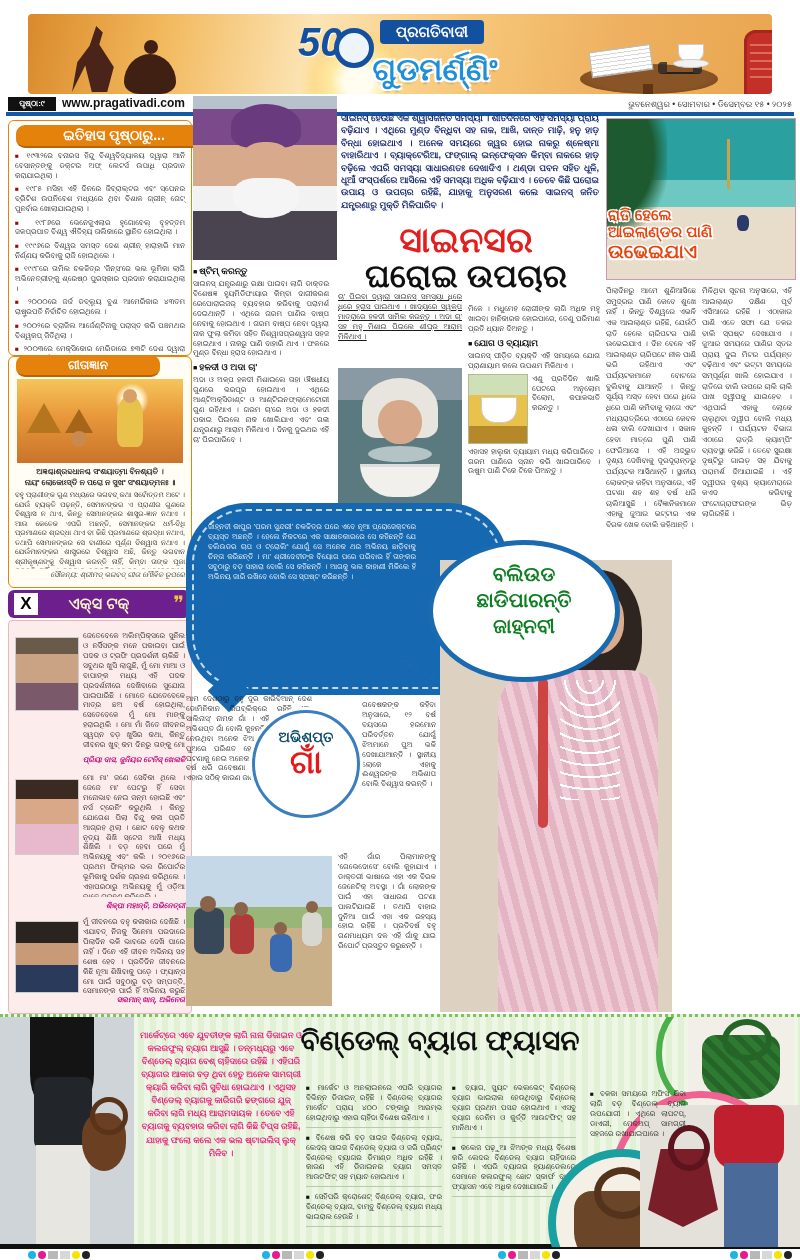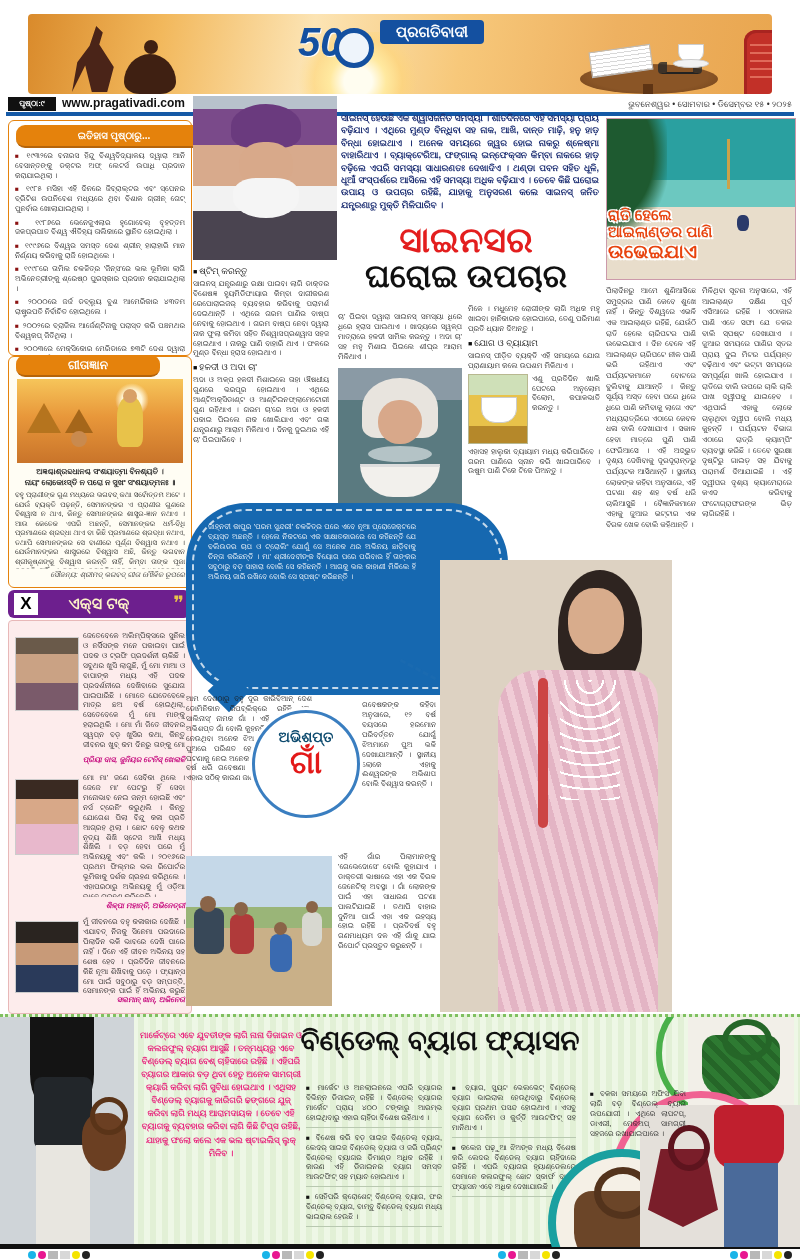--- a/index.html
+++ b/index.html
@@ -2,21 +2,21 @@
 <html><head>
 <meta charset="utf-8">
 <style>
   html,body{margin:0;padding:0;background:#fff;}
   .page{position:relative;width:800px;height:1260px;background:#fff;overflow:hidden;
         font-family:"Liberation Sans",sans-serif;}
   .abs{position:absolute;}
   .photo{position:absolute;overflow:hidden;}
   .t{font-size:7.4px;line-height:1.34;text-align:justify;color:#1c1c1c;}
   .tw{font-size:7.4px;line-height:1.36;text-align:justify;color:#fff;}
-  .sub{font-weight:normal;font-size:9px;color:#0d0d0d;margin:4px 0 2px 0;text-align:left;}
+  .sub{font-weight:bold;font-size:9px;color:#0d0d0d;margin:4px 0 2px 0;text-align:left;}
   .sub::before{content:"■ ";font-size:7px;}
   .pill{background:#e5820c;color:#fff;font-weight:bold;text-align:center;
         border-radius:9px;border-bottom:2px solid #b5640a;}
   .hist-item{margin:0 0 3.5px 0;}
   .hist-item::before{content:"■ ";color:#8b1212;font-size:6.5px;}
   .tip{margin:0 0 5px 0;padding-bottom:4px;border-bottom:1px solid #b8c8b0;}
   .tip::before{content:"■ ";color:#111;font-size:6.5px;}
   .attr{color:#c4007a;font-weight:bold;font-style:italic;font-size:7.4px;text-align:right;margin-top:2px;}
   .ring{position:absolute;border-radius:50%;}
 </style>
@@ -26,37 +26,38 @@
 <div class="page">
 
   <div class="abs" style="left:28px;top:14px;width:744px;height:80px;border-radius:4px;overflow:hidden;background:linear-gradient(100deg,#d98a2b 0%,#f2b85c 18%,#fce4b4 38%,#f7c87a 58%,#eeb161 78%,#e9a64f 100%);">
     <div class="abs" style="left:270px;top:18px;width:120px;height:90px;background:radial-gradient(circle at 50% 55%,#fffdf0 0 14px,#ffe9a0 28px,rgba(255,214,118,.55) 44px,rgba(255,214,118,0) 60px);"></div>
     <div class="abs" style="left:44px;top:12px;width:44px;height:66px;background:#4a2418;clip-path:polygon(55% 0,70% 10%,62% 28%,95% 62%,80% 100%,45% 100%,30% 60%,0 100%,12% 55%,40% 30%);"></div>
     <div class="abs" style="left:96px;top:40px;width:52px;height:40px;background:#3f2012;border-radius:50% 50% 30% 30%/70% 70% 30% 30%;"></div>
     <div class="abs" style="left:116px;top:26px;width:14px;height:14px;background:#3f2012;border-radius:50%;"></div>
     <div class="abs" style="left:270px;top:4px;width:56px;height:50px;color:#1450a0;font-weight:bold;font-style:italic;font-size:40px;line-height:48px;text-shadow:1px 1px 0 #fff;">50</div>
     <div class="abs" style="left:306px;top:14px;width:30px;height:30px;border:5px solid #1450a0;border-radius:50%;background:#eef4fb;"></div>
     <div class="abs" style="left:352px;top:6px;width:104px;height:24px;background:#1450a0;border-radius:4px;color:#fff;font-weight:bold;font-size:15px;text-align:center;line-height:24px;">ପ୍ରଗତିବାଦୀ</div>
+    <div class="abs" style="left:322px;top:32px;width:170px;height:50px;color:#1e8fd8;font-weight:800;font-size:31px;text-align:center;line-height:48px;text-shadow:-2px -2px 0 #fff,2px -2px 0 #fff,-2px 2px 0 #fff,2px 2px 0 #fff,0 3px 2px rgba(0,0,0,.25);">ଗୁଡମର୍ଣ୍ଣିଂ</div>
     <div class="abs" style="left:552px;top:50px;width:138px;height:30px;background:radial-gradient(ellipse at 50% 40%,#8a5526 0 60%,#6e3f18 100%);border-radius:50%;"></div>
     <div class="abs" style="left:615px;top:70px;width:10px;height:22px;background:#5e3414;"></div>
     <div class="abs" style="left:562px;top:34px;width:60px;height:24px;background:repeating-linear-gradient(180deg,#fff 0 3px,#d8d8d8 3px 4px);transform:rotate(-8deg);border:1px solid #bbb;"></div>
     <div class="abs" style="left:630px;top:48px;width:26px;height:10px;border-left:9px solid rgba(40,40,40,.8);border-right:9px solid rgba(40,40,40,.8);border-bottom:2px solid #222;border-radius:4px;"></div>
     <div class="abs" style="left:650px;top:30px;width:24px;height:16px;background:#fff;border:1px solid #ccc;border-radius:0 0 10px 10px;"></div>
     <div class="abs" style="left:645px;top:45px;width:34px;height:7px;background:#f2f2f2;border:1px solid #ccc;border-radius:50%;"></div>
     <div class="abs" style="left:716px;top:16px;width:50px;height:72px;background:#c23028;border-radius:12px 16px 2px 2px;box-shadow:inset 0 0 0 3px #a82420;"></div>
     <div class="abs" style="left:722px;top:24px;width:38px;height:40px;background:repeating-linear-gradient(180deg,transparent 0 6px,#e06a5a 6px 8px);"></div>
   </div>
 
   <div class="abs" style="left:8px;top:97px;width:48px;height:14px;background:#111;color:#fff;font-size:8px;font-weight:bold;text-align:center;line-height:14px;">ପୃଷ୍ଠା:୯</div>
   <div class="abs" style="left:62px;top:96px;font-size:12px;font-weight:bold;color:#111;">www.pragativadi.com</div>
   <div class="abs" style="left:492px;top:99px;width:300px;font-size:8.5px;color:#333;text-align:right;">ଭୁବନେଶ୍ୱର • ସୋମବାର • ଡିସେମ୍ବର ୧୫ • ୨୦୨୫</div>
   <div class="abs" style="left:6px;top:112px;width:788px;height:4px;background:#1559a6;"></div>
 
   <div class="abs" style="left:8px;top:120px;width:182px;height:234px;border:1px solid #e5820c;border-radius:6px;background:#fff;">
-    <div class="pill" style="position:absolute;left:7px;top:4px;width:196px;height:21px;font-size:10px;line-height:21px;">ଇତିହାସ ପୃଷ୍ଠାରୁ...</div>
+    <div class="pill" style="position:absolute;left:7px;top:4px;width:196px;height:21px;font-size:14px;line-height:21px;">ଇତିହାସ ପୃଷ୍ଠାରୁ...</div>
     <div class="abs" style="left:6px;top:30px;width:170px;">
       <div class="t hist-item">୧୯୩୨ରେ ବନାରସ ହିନ୍ଦୁ ବିଶ୍ୱବିଦ୍ୟାଳୟ ଦ୍ୱାରା ଆନି ବେସାନ୍ତଙ୍କୁ ଡକ୍ଟର ଅଫ୍ ଲେଟର୍ସ ଉପାଧି ପ୍ରଦାନ କରାଯାଇଥିଲା ।</div>
       <div class="t hist-item">୧୯୮୫ ମସିହା ଏହି ଦିନରେ ଜିବ୍ରାଲ୍ଟର ଏବଂ ସ୍ପେନର ବ୍ରିଟିଶ ଉପନିବେଶ ମଧ୍ୟରେ ଥିବା ବିଶାଳ ଗ୍ରୀନ୍ ଗେଟ୍ ପୁନର୍ବାର ଖୋଲାଯାଇଥିଲା ।</div>
       <div class="t hist-item">୧୯୮୬ରେ ଭେନେଜୁଏଲାର ହୁଗୋବେଲ୍ ବୃହତ୍ତମ ଜଳପ୍ରପାତ ବିଶ୍ୱ ଐତିହ୍ୟ ତାଲିକାରେ ସ୍ଥାନିତ ହୋଇଥିଲା ।</div>
       <div class="t hist-item">୧୯୯୬ରେ ବିଶ୍ୱର ସମସ୍ତ ଦେଶ ଶ୍ରୀନ୍ ହାରାହାରି ମାନ ନିର୍ଣ୍ଣୟ କରିବାକୁ ରାଜି ହୋଇଥିଲେ ।</div>
       <div class="t hist-item">୧୯୯୮ରେ ତାମିଲ ଚଳଚ୍ଚିତ୍ର 'ଜିନ୍ସ'ରେ ଭଲ ଭୂମିକା ଲାଗି ଅଭିନେତ୍ରୀଙ୍କୁ ଶ୍ରେଷ୍ଠ ପୁରସ୍କାର ପ୍ରଦାନ କରାଯାଇଥିଲା ।</div>
       <div class="t hist-item">୨୦୦୦ରେ ଜର୍ଜ ଡବ୍ଲ୍ୟୁ ବୁଶ ଆମେରିକାର ୪୩ତମ ରାଷ୍ଟ୍ରପତି ନିର୍ବାଚିତ ହୋଇଥିଲେ ।</div>
       <div class="t hist-item">୨୦୦୨ରେ ବ୍ରାଜିଲ ଆର୍ଜେଣ୍ଟିନାକୁ ପରାସ୍ତ କରି ପଞ୍ଚମଥର ବିଶ୍ୱକପ୍ ଜିତିଥିଲା ।</div>
       <div class="t hist-item">୨୦୦୩ରେ ମେକ୍ସିକୋର ମେରିଡାରେ ୭୩ଟି ଦେଶ ଦ୍ୱାରା ପ୍ରଥମ ଦୁର୍ନୀତି ବିରୋଧୀ ଚୁକ୍ତି ସ୍ୱାକ୍ଷରିତ ହୋଇଥିଲା ।</div>
     </div>
@@ -113,21 +114,21 @@
     <div style="font-size:32px;font-weight:800;color:#101010;line-height:1.12;">ଘରୋଇ ଉପଚାର</div>
   </div>
 
   <div class="abs" style="left:193px;top:262px;width:136px;height:276px;overflow:hidden;">
     <div class="sub">ଷ୍ଟିମ୍ କରନ୍ତୁ</div>
     <div class="t">ସାଇନସ୍ ଯନ୍ତ୍ରଣାରୁ ରକ୍ଷା ପାଇବା ଲାଗି ଡାକ୍ତର ବିଶେଷଜ୍ଞ ହ୍ୟୁମିଡିଫାୟାର କିମ୍ବା ଦାଗୀକରଣ ରେପୋରାଇଜର୍ ବ୍ୟବହାର କରିବାକୁ ପରାମର୍ଶ ଦେଇଥାନ୍ତି । ଏଥିରେ ଗରମ ପାଣିର ବାଷ୍ପ ନେବାକୁ ହୋଇଥାଏ । ଗରମ ବାଷ୍ପ ନେବା ଦ୍ୱାରା ନାକ ଫୁଲା କମିବା ସହିତ ନିଶ୍ୱାସପ୍ରଶ୍ୱାସ ସହଜ ହୋଇଥାଏ । ନାକରୁ ପାଣି ବାହାରି ଥାଏ । ଫଳରେ ମୁଣ୍ଡ ବିନ୍ଧା ହ୍ରାସ ହୋଇଥାଏ ।</div>
     <div class="sub">ହଳଦୀ ଓ ଅଦା ଚା'</div>
     <div class="t">ଅଦା ଓ ଅଳ୍ପ ହଳଦୀ ମିଶାଇଲେ ତାହା ଔଷଧୀୟ ଗୁଣରେ ଭରପୂର ହୋଇଥାଏ । ଏଥିରେ ଆଣ୍ଟିଅକ୍ସିଡାଣ୍ଟ ଓ ଆଣ୍ଟିଇନଫ୍ଲାମେଟୋରୀ ଗୁଣ ରହିଥାଏ । ଗରମ ଚା'ରେ ଅଦା ଓ ହଳଦୀ ପକାଇ ପିଇଲେ ନାକ ଖୋଲିଯାଏ ଏବଂ ଗଳା ଯନ୍ତ୍ରଣାରୁ ଆରାମ ମିଳିଥାଏ । ଦିନକୁ ଦୁଇଥର ଏହି ଚା' ପିଇପାରିବେ ।</div>
   </div>
 
-  <div class="t" style="position:absolute;left:338px;top:312px;width:124px;height:60px;overflow:hidden;">ଚା' ପିଇବା ଦ୍ୱାରା ସାଇନସ୍ ସମସ୍ୟା ଧିରେ ଧିରେ ହ୍ରାସ ପାଇଥାଏ । ଖାଦ୍ୟରେ ସ୍ୱଳ୍ପ ମାତ୍ରାରେ ହଳଦୀ ସାମିଲ କରନ୍ତୁ । ଅଦା ଚା' ସହ ମହୁ ମିଶାଇ ପିଇଲେ ଶୀଘ୍ର ଆରାମ ମିଳିଥାଏ ।</div>
+  <div class="t" style="position:absolute;left:338px;top:292px;width:124px;height:60px;overflow:hidden;text-decoration:underline;">ଚା' ପିଇବା ଦ୍ୱାରା ସାଇନସ୍ ସମସ୍ୟା ଧିରେ ଧିରେ ହ୍ରାସ ପାଇଥାଏ । ଖାଦ୍ୟରେ ସ୍ୱଳ୍ପ ମାତ୍ରାରେ ହଳଦୀ ସାମିଲ କରନ୍ତୁ । ଅଦା ଚା' ସହ ମହୁ ମିଶାଇ ପିଇଲେ ଶୀଘ୍ର ଆରାମ ମିଳିଥାଏ ।</div>
 
   <div class="photo" style="left:338px;top:368px;width:124px;height:162px;background:linear-gradient(180deg,#8a9aa5 0 20%,#5a7a80 20% 100%);">
     <div class="abs" style="left:24px;top:10px;width:76px;height:60px;background:#e8e4de;border-radius:50% 50% 20% 20%;"></div>
     <div class="abs" style="left:40px;top:32px;width:44px;height:44px;background:#d8a88a;border-radius:48%;"></div>
     <div class="abs" style="left:22px;top:96px;width:80px;height:30px;background:#f2f0ec;border-radius:0 0 40px 40px;border-top:3px solid #ddd;"></div>
     <div class="abs" style="left:30px;top:78px;width:64px;height:16px;background:rgba(255,255,255,.55);border-radius:50%;"></div>
   </div>
 
   <div class="abs" style="left:468px;top:304px;width:132px;height:232px;overflow:hidden;">
     <div class="t">ମିଳେ । ମଧୁମେହ ରୋଗୀଙ୍କ ଲାଗି ଅଧିକ ମହୁ ଖାଇବା ହାନିକାରକ ହୋଇପାରେ, ତେଣୁ ପରିମାଣ ପ୍ରତି ଧ୍ୟାନ ଦିଅନ୍ତୁ ।</div>
@@ -149,20 +150,27 @@
   <div class="tw" style="position:absolute;left:208px;top:522px;width:208px;height:158px;overflow:hidden;z-index:2;">ଜାହ୍ନବୀ କାପୁର 'ପରମ ସୁନ୍ଦରୀ' ଚଳଚ୍ଚିତ୍ର ପରେ ଏବେ ନୂଆ ପ୍ରୋଜେକ୍ଟରେ ବ୍ୟସ୍ତ ଅଛନ୍ତି । ହେଲେ ନିକଟରେ ଏକ ସାକ୍ଷାତକାରରେ ସେ କହିଛନ୍ତି ଯେ ବଲିଉଡର ଚାପ ଓ ଟ୍ରୋଲିଂ ଯୋଗୁଁ ସେ ଅନେକ ଥର ଅଭିନୟ ଛାଡ଼ିବାକୁ ଚିନ୍ତା କରିଛନ୍ତି । ମା' ଶ୍ରୀଦେବୀଙ୍କ ବିୟୋଗ ପରେ ପରିବାର ହିଁ ତାଙ୍କର ସବୁଠାରୁ ବଡ଼ ସାହାରା ବୋଲି ସେ କହିଛନ୍ତି । ଆଗକୁ ଭଲ କାହାଣୀ ମିଳିଲେ ହିଁ ଅଭିନୟ ଜାରି ରଖିବେ ବୋଲି ସେ ସ୍ପଷ୍ଟ କରିଛନ୍ତି ।</div>
 
   <div class="photo" style="left:440px;top:560px;width:232px;height:452px;z-index:3;background:linear-gradient(180deg,#ddd2c2 0 100%);">
     <div class="abs" style="left:118px;top:10px;width:84px;height:120px;background:#2e2420;border-radius:50% 50% 40% 40%;"></div>
     <div class="abs" style="left:128px;top:28px;width:56px;height:66px;background:#d8ac8c;border-radius:46%;"></div>
     <div class="abs" style="left:58px;top:110px;width:160px;height:342px;background:repeating-linear-gradient(75deg,#e3b4c4 0 7px,#f0ccd6 7px 14px);border-radius:40px 30px 0 0;"></div>
     <div class="abs" style="left:120px;top:120px;width:60px;height:120px;background:repeating-radial-gradient(circle at 50% 0,#fff 0 2px,rgba(255,255,255,0) 2px 12px);"></div>
     <div class="abs" style="left:98px;top:118px;width:10px;height:150px;background:#c44; border-radius:5px;"></div>
   </div>
 
+  <div class="abs" style="left:428px;top:540px;width:182px;height:132px;background:#fff;border:5px solid #1a6ab0;border-radius:50%;z-index:4;text-align:center;">
+    <div style="margin-top:16px;font-size:20px;font-weight:800;color:#0f7d22;line-height:1.3;">
+      <div>ବଲିଉଡ</div>
+      <div>ଛାଡିପାରନ୍ତି</div>
+      <div>ଜାହ୍ନବୀ</div>
+    </div>
+  </div>
   <div class="abs" style="left:398px;top:668px;width:40px;height:0;border-top:3px dashed #1a6ab0;transform:rotate(28deg);z-index:4;"></div>
 
   <div class="t" style="position:absolute;left:186px;top:694px;width:126px;height:158px;overflow:hidden;">ଆମ ଦେଶଠାରୁ ବହୁ ଦୂର କାରିବିଆନ୍ ଦେଶ ଡୋମିନିକାନ ରିପବ୍ଲିକ୍‌ରେ ରହିଛି 'ଲା-ସାଲିନାସ୍' ନାମକ ଗାଁ । ଏହି ଗାଁକୁ ଲୋକେ ଅଭିଶପ୍ତ ଗାଁ ବୋଲି କୁହନ୍ତି । ଏଠାରେ ଜନ୍ମ ନେଉଥିବା ଅନେକ ଝିଅ ୧୨ ବର୍ଷ ବୟସରେ ପୁଅରେ ପରିଣତ ହୋଇଯାଆନ୍ତି । ଏହି ଘଟଣାକୁ ନେଇ ଅନେକ ଦେଶର ବୈଜ୍ଞାନିକ ବର୍ଷ ବର୍ଷ ଧରି ଗବେଷଣା କରିଆସୁଛନ୍ତି, କିନ୍ତୁ ଏହାର ସଠିକ୍ କାରଣ ଜାଣିପାରି ନାହାନ୍ତି ।</div>
   <div class="t" style="position:absolute;left:362px;top:700px;width:74px;height:145px;overflow:hidden;">ଗବେଷକଙ୍କ କହିବା ଅନୁସାରେ, ୧୨ ବର୍ଷ ବୟସରେ ହରମୋନ ପରିବର୍ତ୍ତନ ଯୋଗୁଁ ଝିଅମାନେ ପୁଅ ଭଳି ଦେଖାଯାଆନ୍ତି । ସ୍ଥାନୀୟ ଲୋକେ ଏହାକୁ ଈଶ୍ୱରଙ୍କ ଅଭିଶାପ ବୋଲି ବିଶ୍ୱାସ କରନ୍ତି ।</div>
 
   <div class="abs" style="left:252px;top:710px;width:102px;height:102px;background:#fff;border:3px solid #3a7ec0;border-radius:50%;z-index:5;text-align:center;box-shadow:0 0 0 3px #fff;">
     <div style="margin-top:16px;font-size:14.5px;font-weight:800;color:#0c4a6e;">ଅଭିଶପ୍ତ</div>
     <div style="font-size:32px;font-weight:800;color:#e31818;line-height:1.05;">ଗାଁ</div>
   </div>
 

